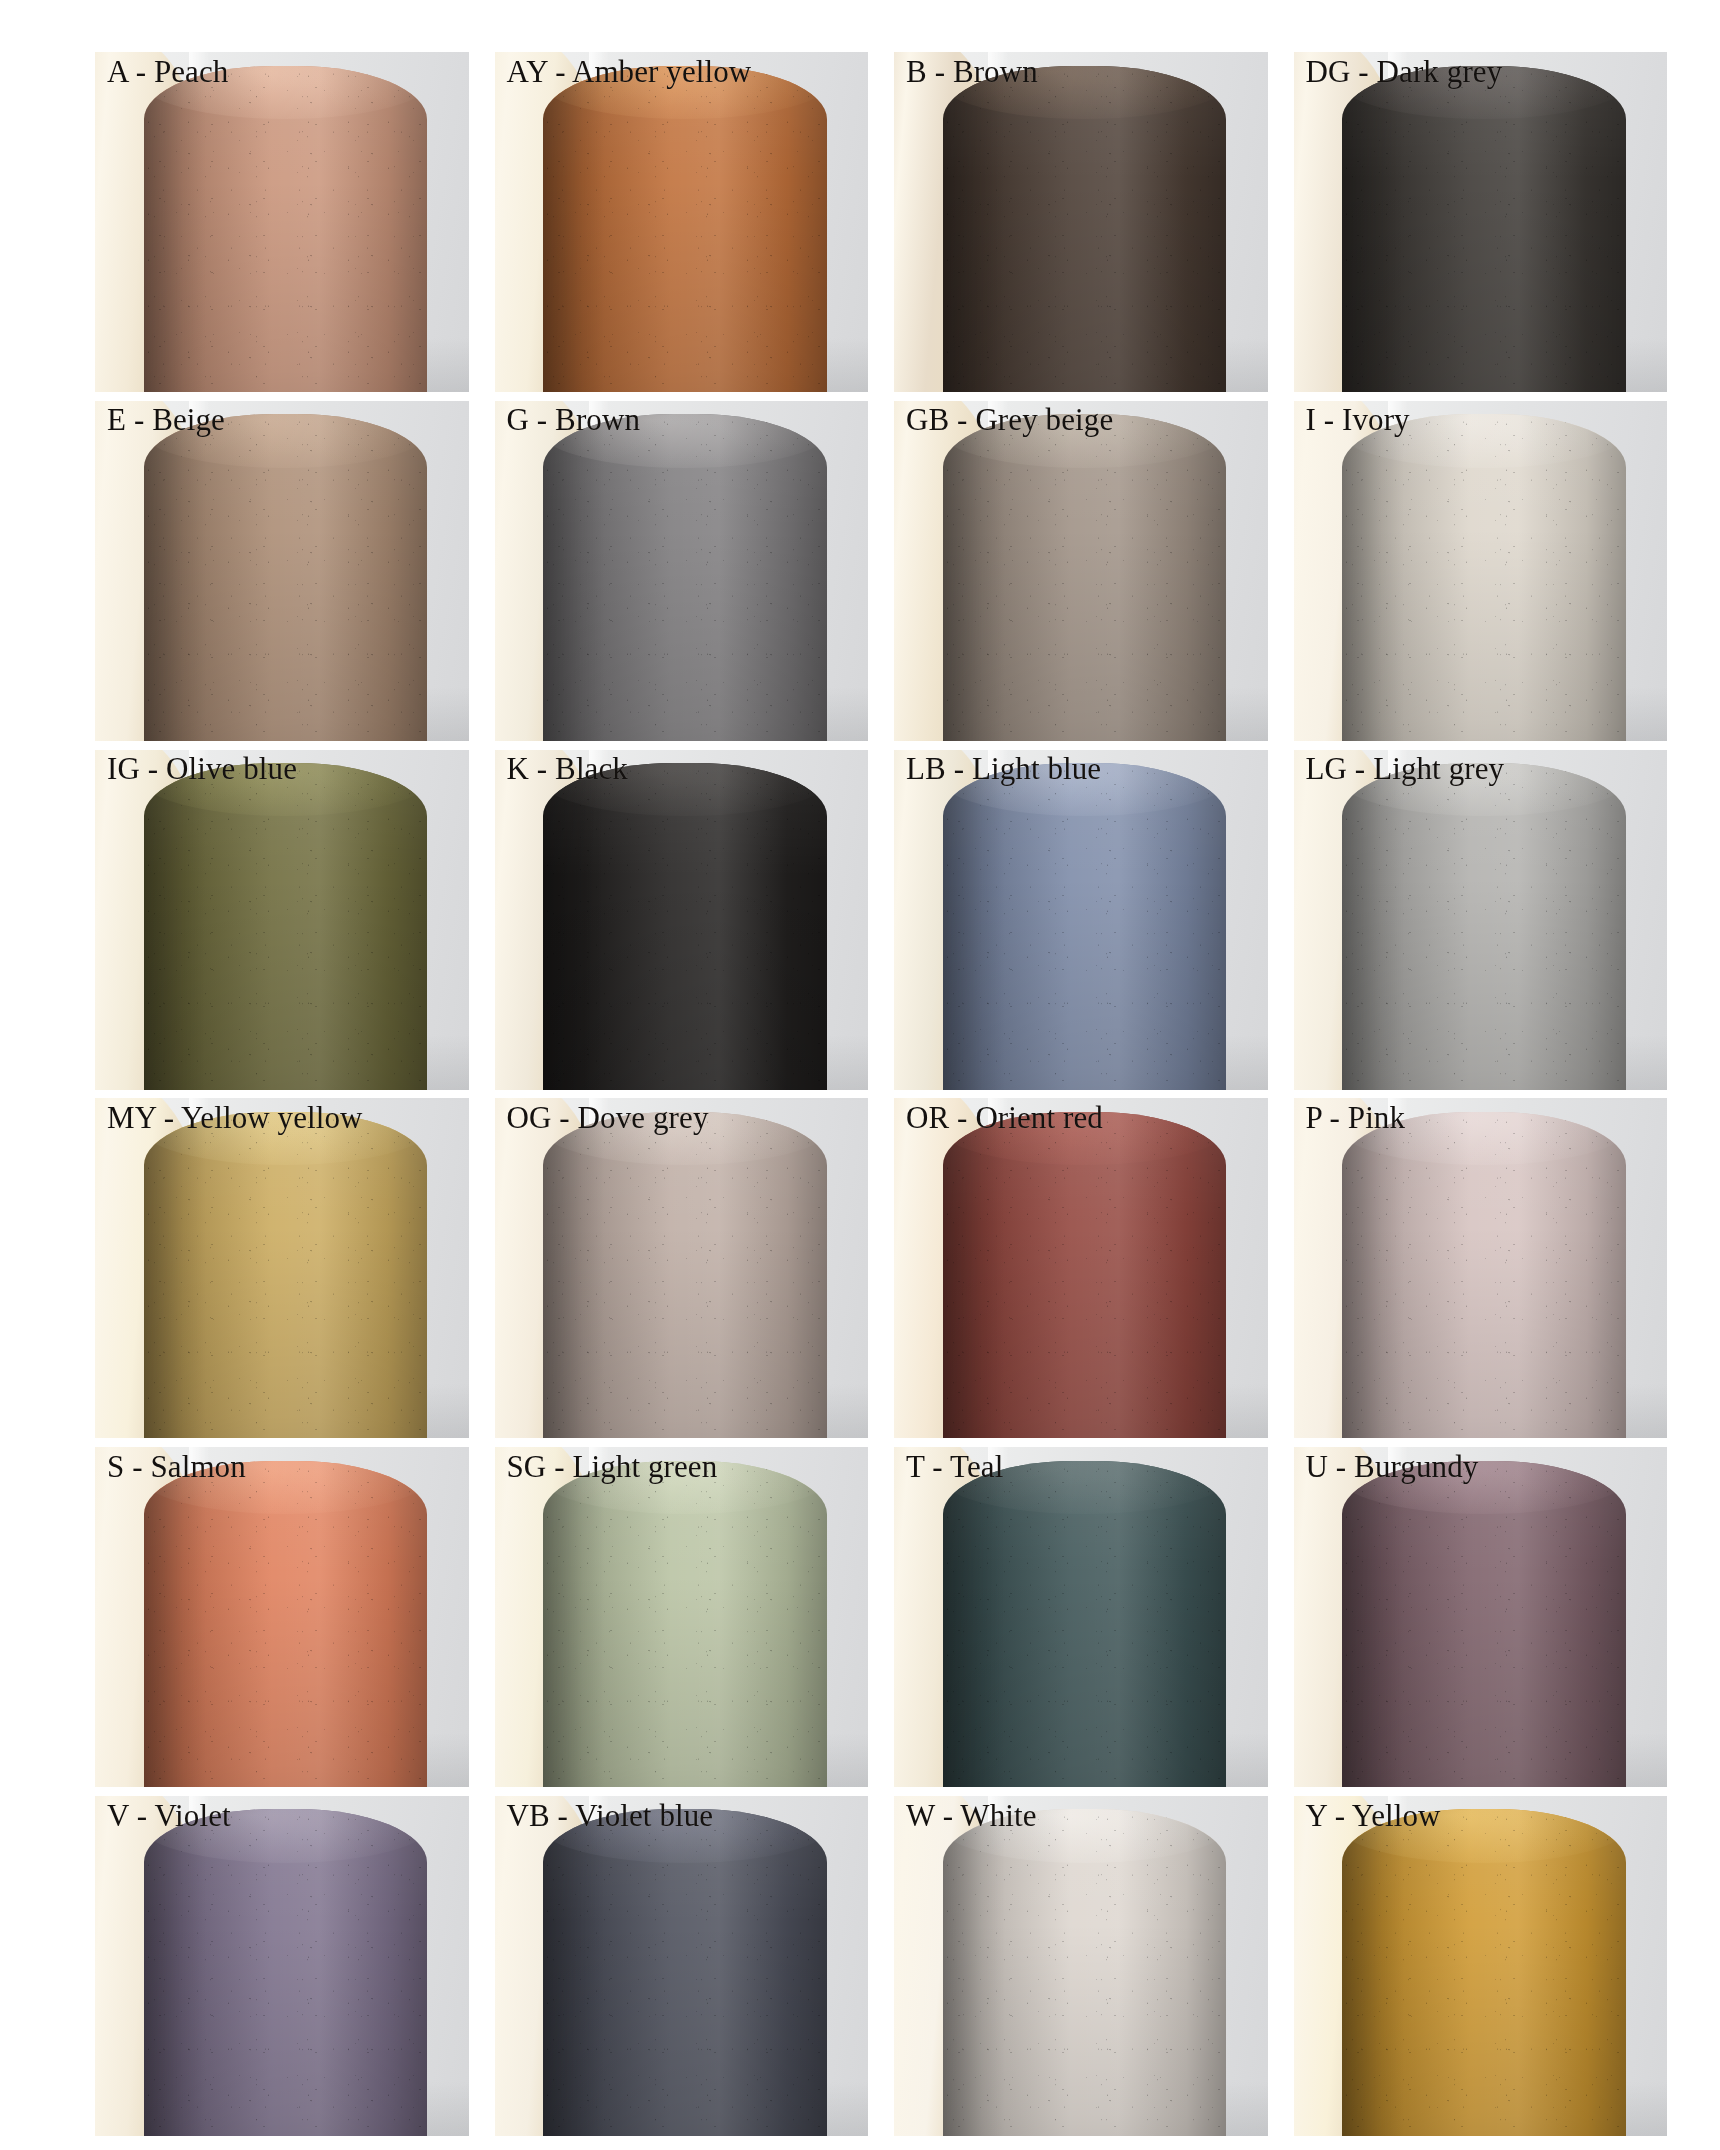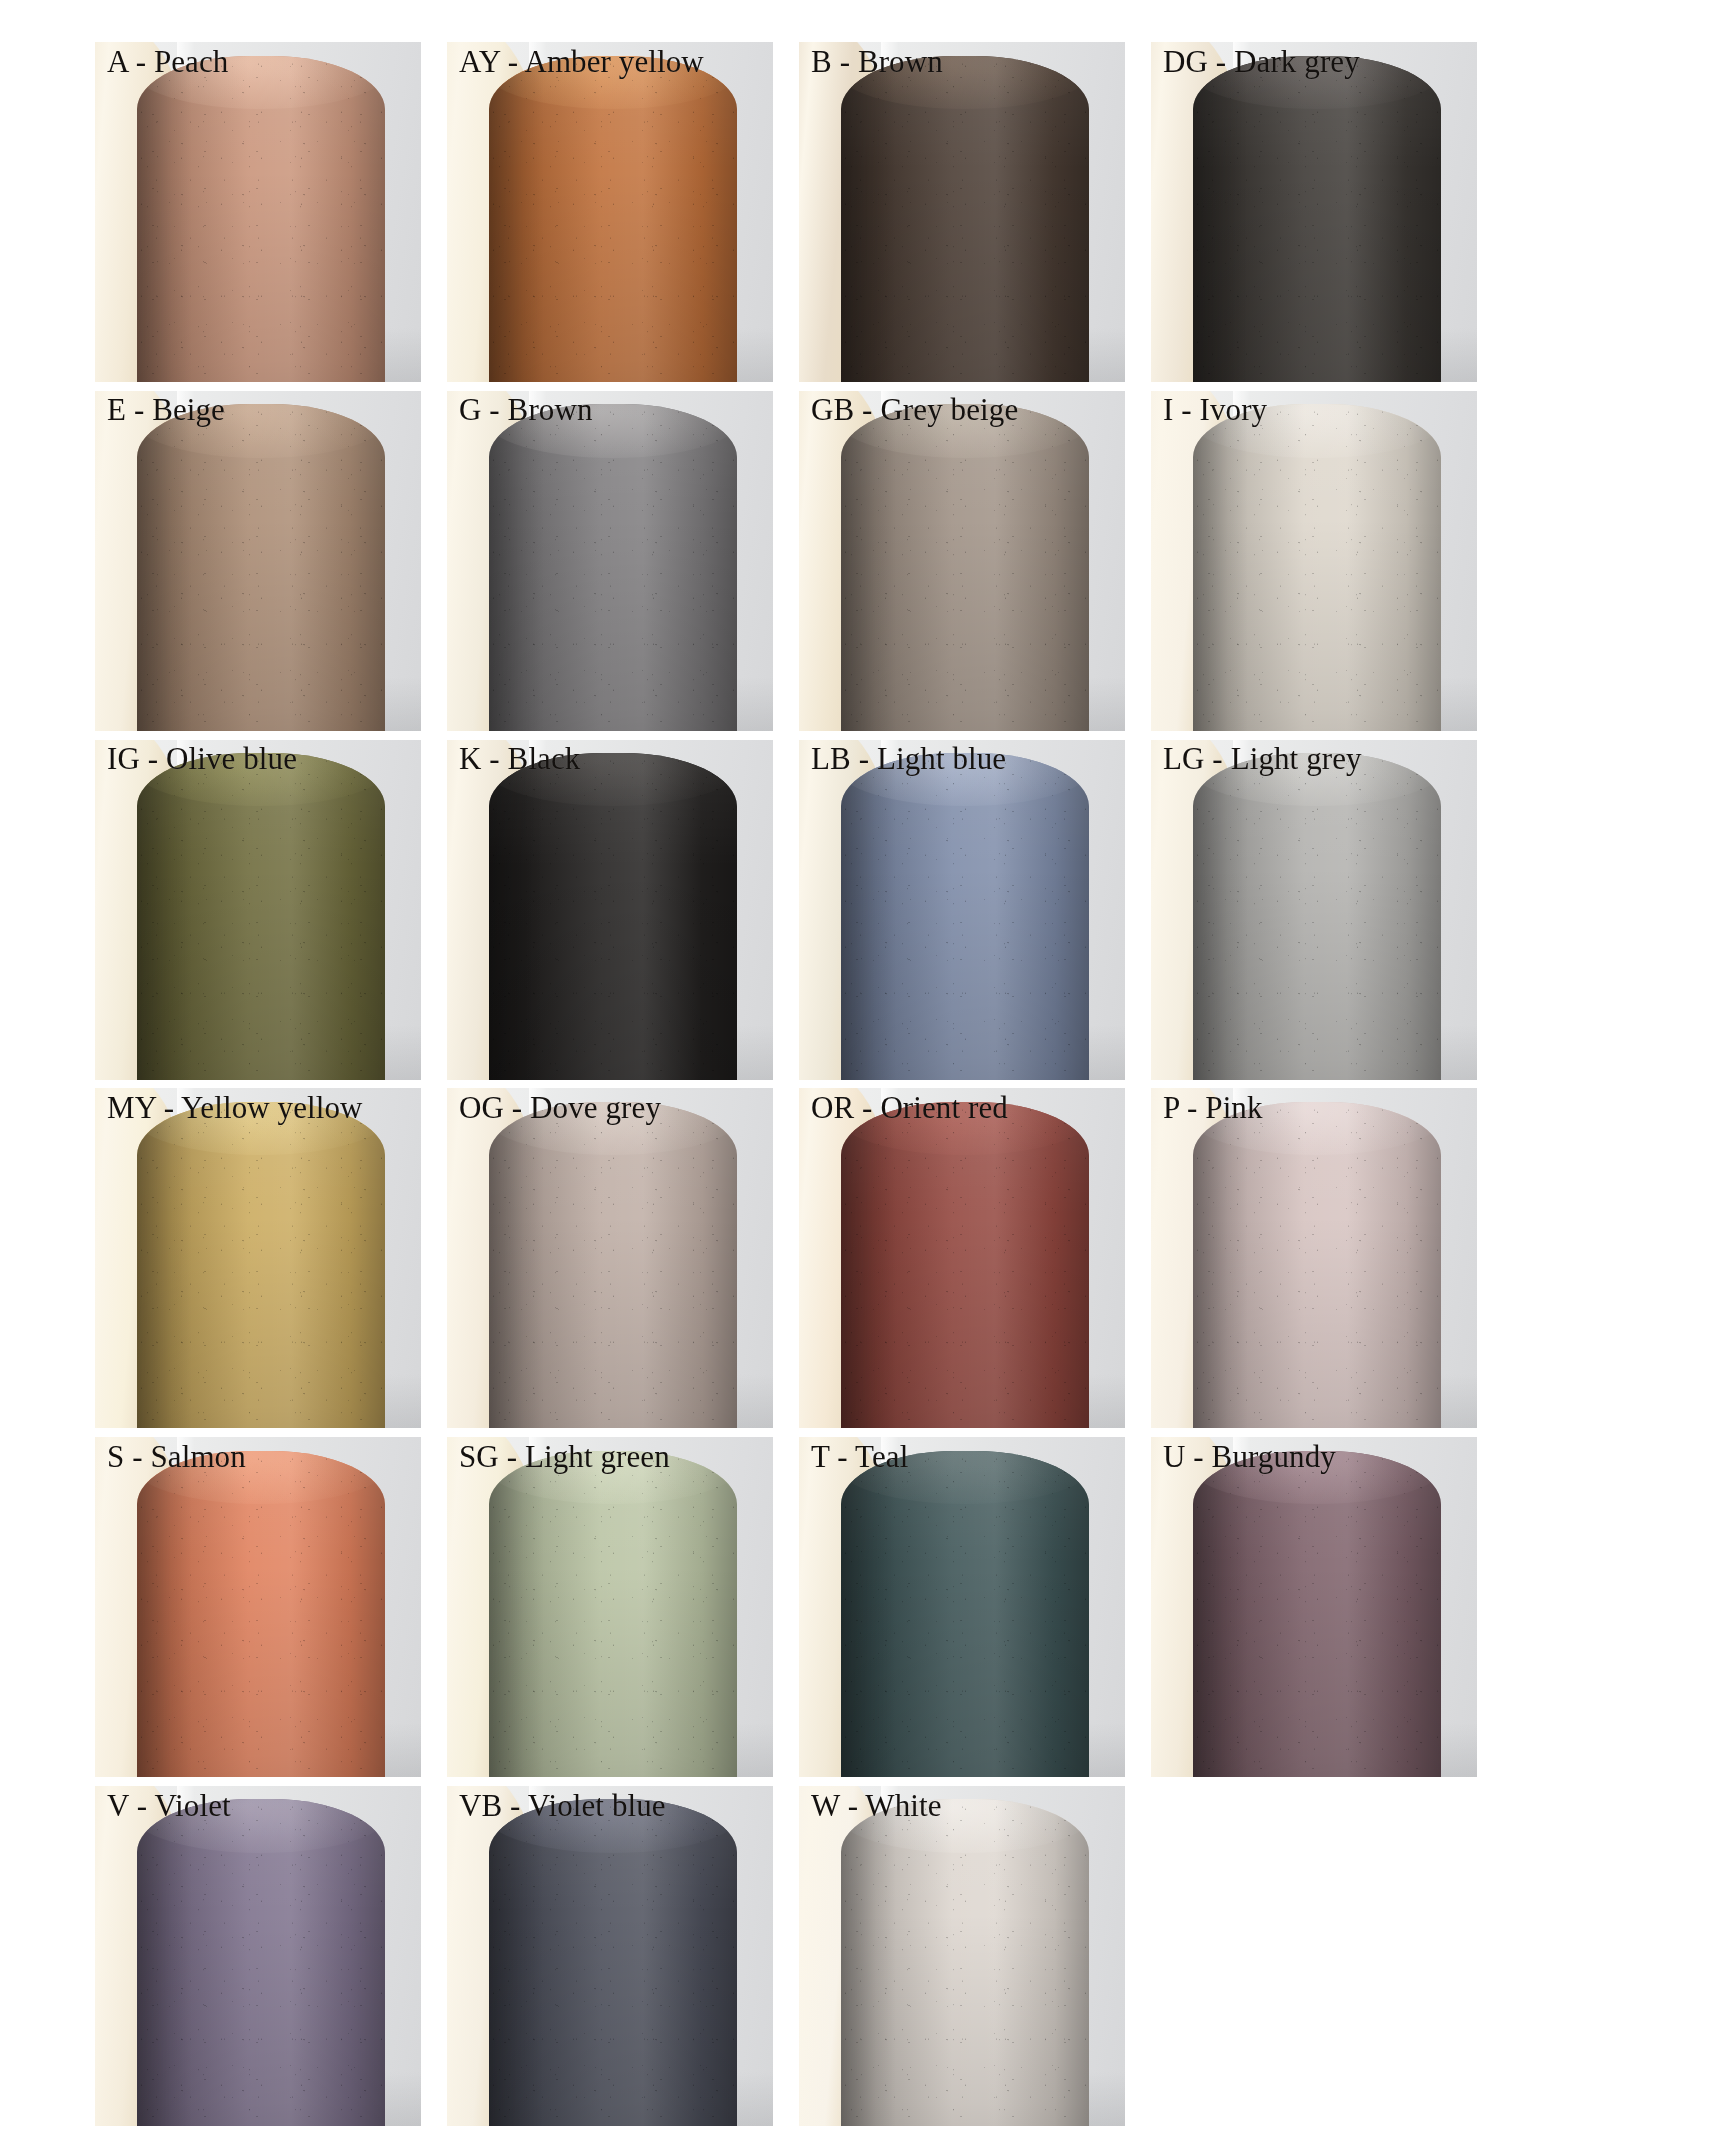--- a/index.html
+++ b/index.html
@@ -15,22 +15,22 @@
   #sheet {
     position: relative;
     width: 1721px;
     height: 2151px;
     background: #ffffff;
   }
 
   #swatch-grid {
     position: absolute;
     left: 95px;
-    top: 42px;
-    width: 1382px;
+    top: 52px;
+    width: 1572px;
     height: 2084px;
     display: grid;
     grid-template-columns: repeat(4, 1fr);
     grid-template-rows: repeat(6, 1fr);
     column-gap: 26px;
     row-gap: 8.6px;
   }
 
   .swatch-cell {
     position: relative;
@@ -546,15 +546,31 @@
             <div class="body" style="background: rgb(221, 214, 207);"></div>
             <div class="rim" style="background: radial-gradient(at 38% 40%, rgb(239, 235, 230) 0%, rgb(221, 214, 207) 88%);"></div>
             <div class="shade"></div>
             <div class="shade2"></div>
             <div class="grain"></div>
             <div class="castshadow"></div>
           </div>
         </div>
         <div class="label">W - White</div>
       </div>
+      <div class="swatch-cell">
+        <div class="scene">
+          <div class="backdrop"></div>
+          <div class="floor"></div>
+          <div class="paper" style="background: linear-gradient(95deg, rgb(249, 241, 217) 0%, rgb(251, 246, 234) 20%, rgb(249, 241, 217) 48%, rgb(233, 220, 194) 68%, rgb(251, 247, 238) 100%);"></div>
+          <div class="vessel">
+            <div class="body" style="background: rgb(208, 154, 50);"></div>
+            <div class="rim" style="background: radial-gradient(at 38% 40%, rgb(229, 184, 85) 0%, rgb(208, 154, 50) 88%);"></div>
+            <div class="shade"></div>
+            <div class="shade2"></div>
+            <div class="grain"></div>
+            <div class="castshadow"></div>
+          </div>
+        </div>
+        <div class="label">Y - Yellow</div>
+      </div>
     </div>
 </div>
 
 
 </body></html>

